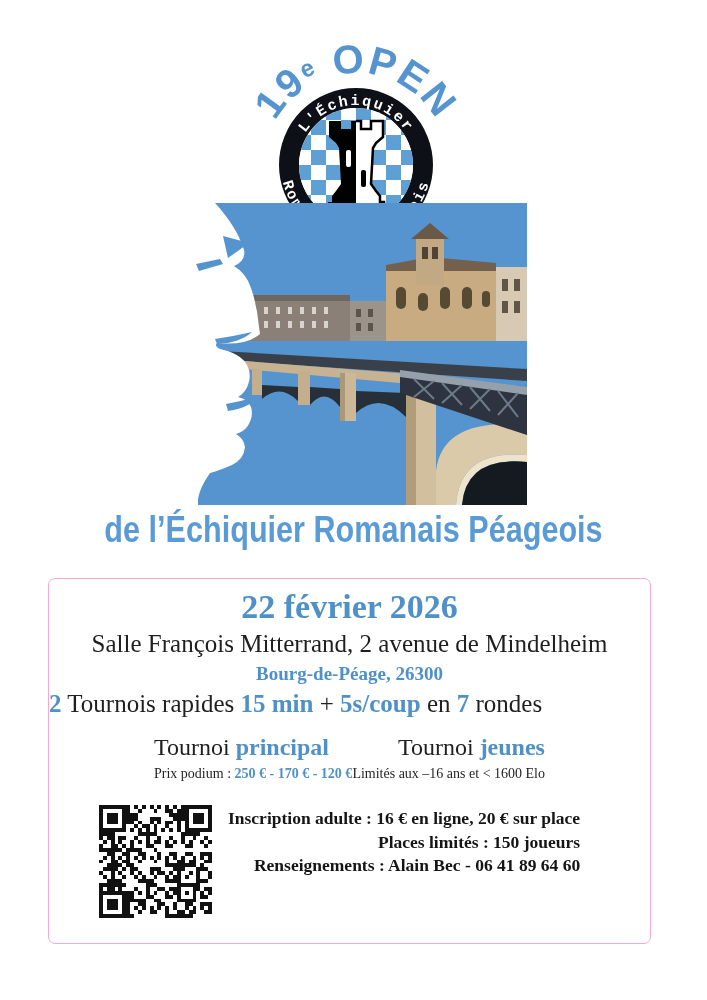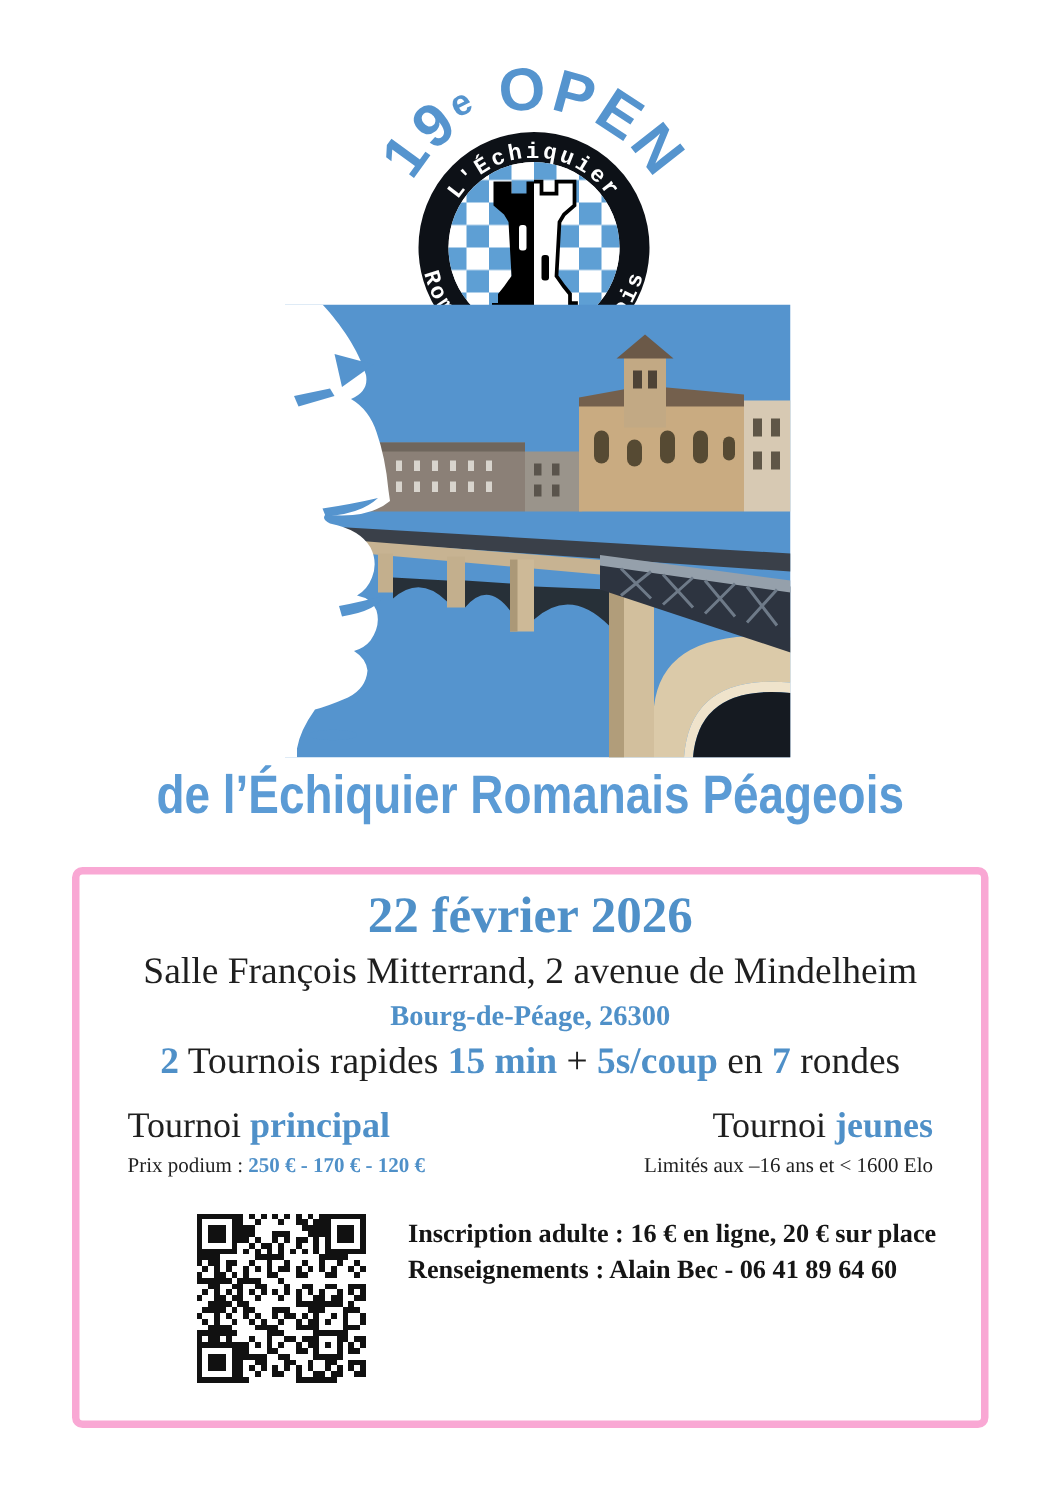--- a/index.html
+++ b/index.html
@@ -12,31 +12,31 @@
   
   .illus-svg{position:absolute;left:190px;top:203px;width:337px;height:302px;}
 
   
   .subtitle{position:absolute;left:0;top:509px;width:707px;text-align:center;
             font-family:"Liberation Sans",sans-serif;font-weight:bold;font-size:36px;
             color:#5b9bd5;transform:scaleX(.85);transform-origin:center;white-space:nowrap;}
 
   
   .box{position:absolute;left:48px;top:578px;width:601px;height:364px;
-       border:5px solid #f9a8d4;border-radius:7px;background:#fff;}
+       border:1px solid #f9a8d4;border-radius:7px;background:#fff;}
   .date{margin-top:8px;text-align:center;font-size:34px;font-weight:bold;color:#4f90c8;line-height:40px;}
   .venue{text-align:center;font-size:25px;line-height:30px;margin-top:2px;}
   .city{text-align:center;font-size:19px;line-height:30px;font-weight:bold;color:#4f90c8;}
-  .format{text-align:center;font-size:25px;line-height:30px;}
+  .format{text-align:left;font-size:25px;line-height:30px;}
   .acc{color:#4f90c8;font-weight:bold;}
-  .cols{display:flex;justify-content:space-between;padding:0 32px;margin-top:14px;}
+  .cols{display:flex;justify-content:center;padding:0 32px;margin-top:14px;}
   .col-right{text-align:right;}
   .col-title{font-size:24px;line-height:28px;}
   .col-detail{font-size:14px;line-height:26px;}
-  .info{display:flex;align-items:flex-start;margin-top:18px;padding-left:78px;gap:28px;}
+  .info{display:flex;align-items:flex-start;margin-top:18px;padding-left:50px;gap:16px;text-align:right;}
   .qr{width:113px;height:113px;flex:0 0 auto;}
   .qr svg{width:113px;height:113px;shape-rendering:crispEdges;}
   .info-lines{font-weight:bold;font-size:17.5px;line-height:23.5px;color:#151515;padding-top:2px;}
 </style>
 </head>
 <body>
 
 <div class="poster">
 
   <svg class="logo-svg" viewBox="0 0 252 214">
@@ -634,18 +634,19 @@
             <rect x="18" y="28" width="1" height="1"></rect>
             <rect x="19" y="28" width="1" height="1"></rect>
             <rect x="20" y="28" width="1" height="1"></rect>
             <rect x="21" y="28" width="1" height="1"></rect>
             <rect x="22" y="28" width="1" height="1"></rect>
             <rect x="23" y="28" width="1" height="1"></rect>
           </svg>
       </div>
       <div class="info-lines">
         <div>Inscription adulte : 16 € en ligne, 20 € sur place</div>
+        <div>Places limités : 150 joueurs</div>
         <div>Renseignements : Alain Bec - 06 41 89 64 60</div>
       </div>
     </div>
   </div>
 
 </div>
 
 </body></html>

